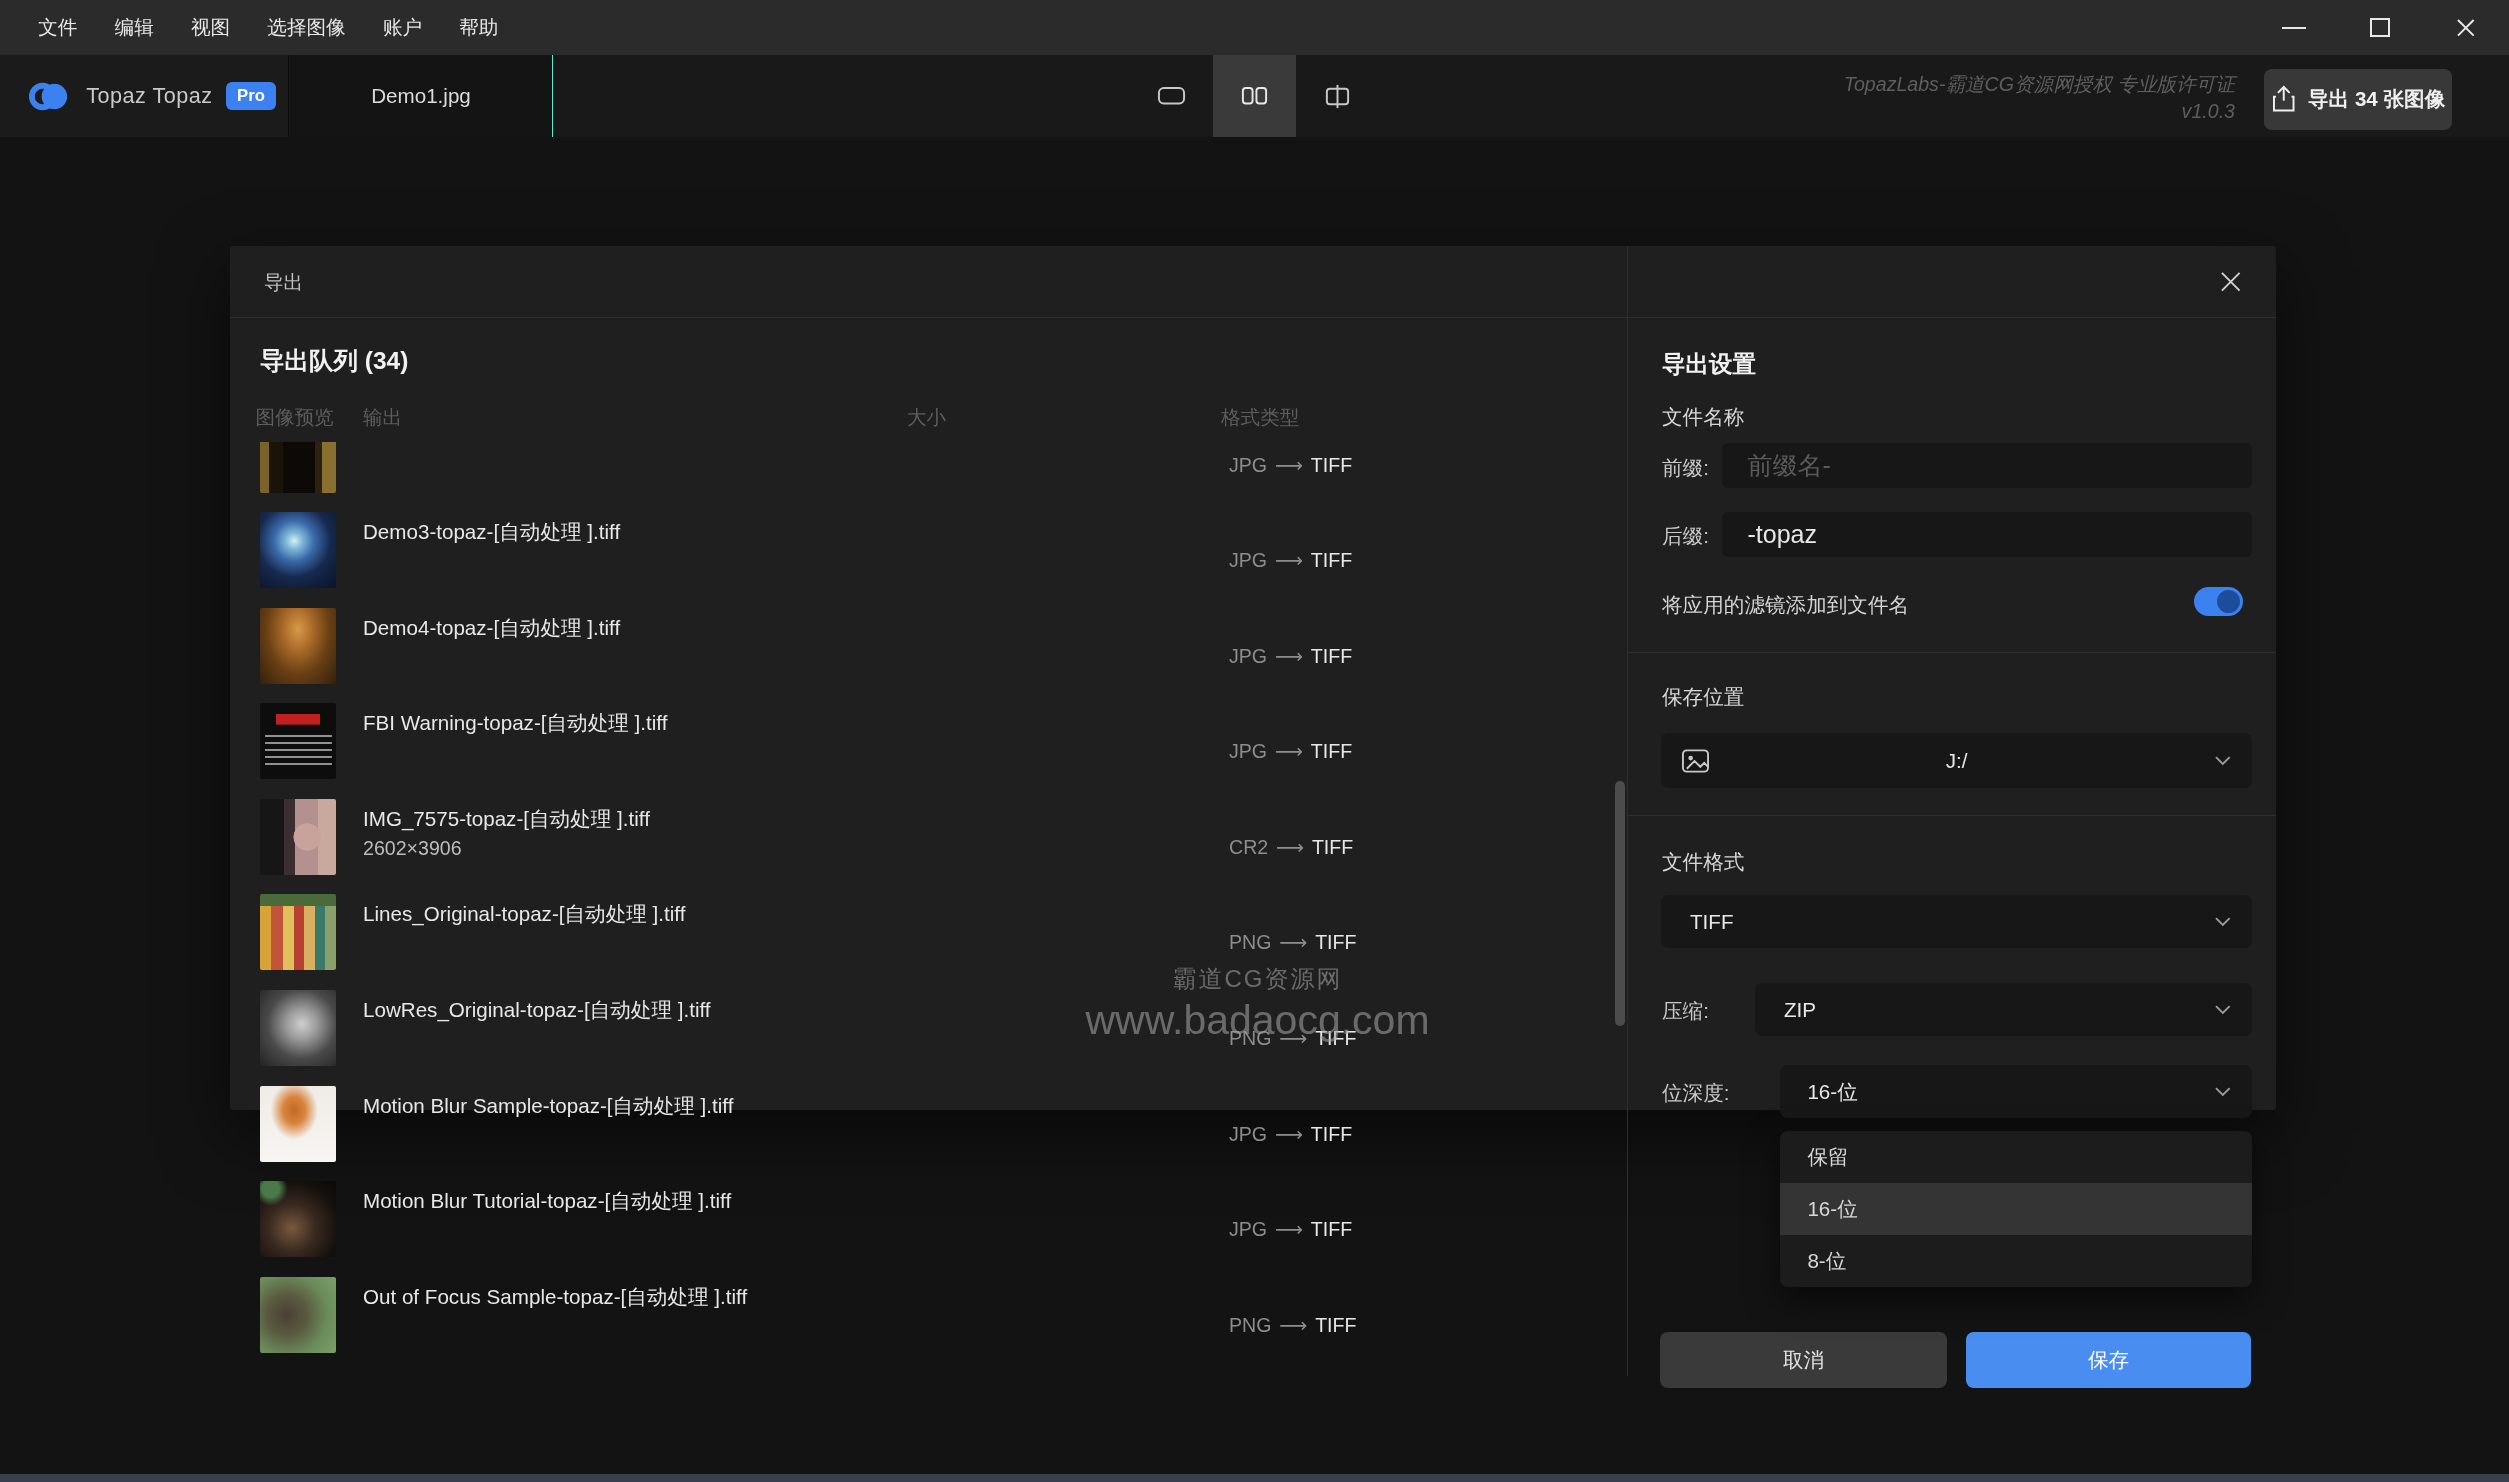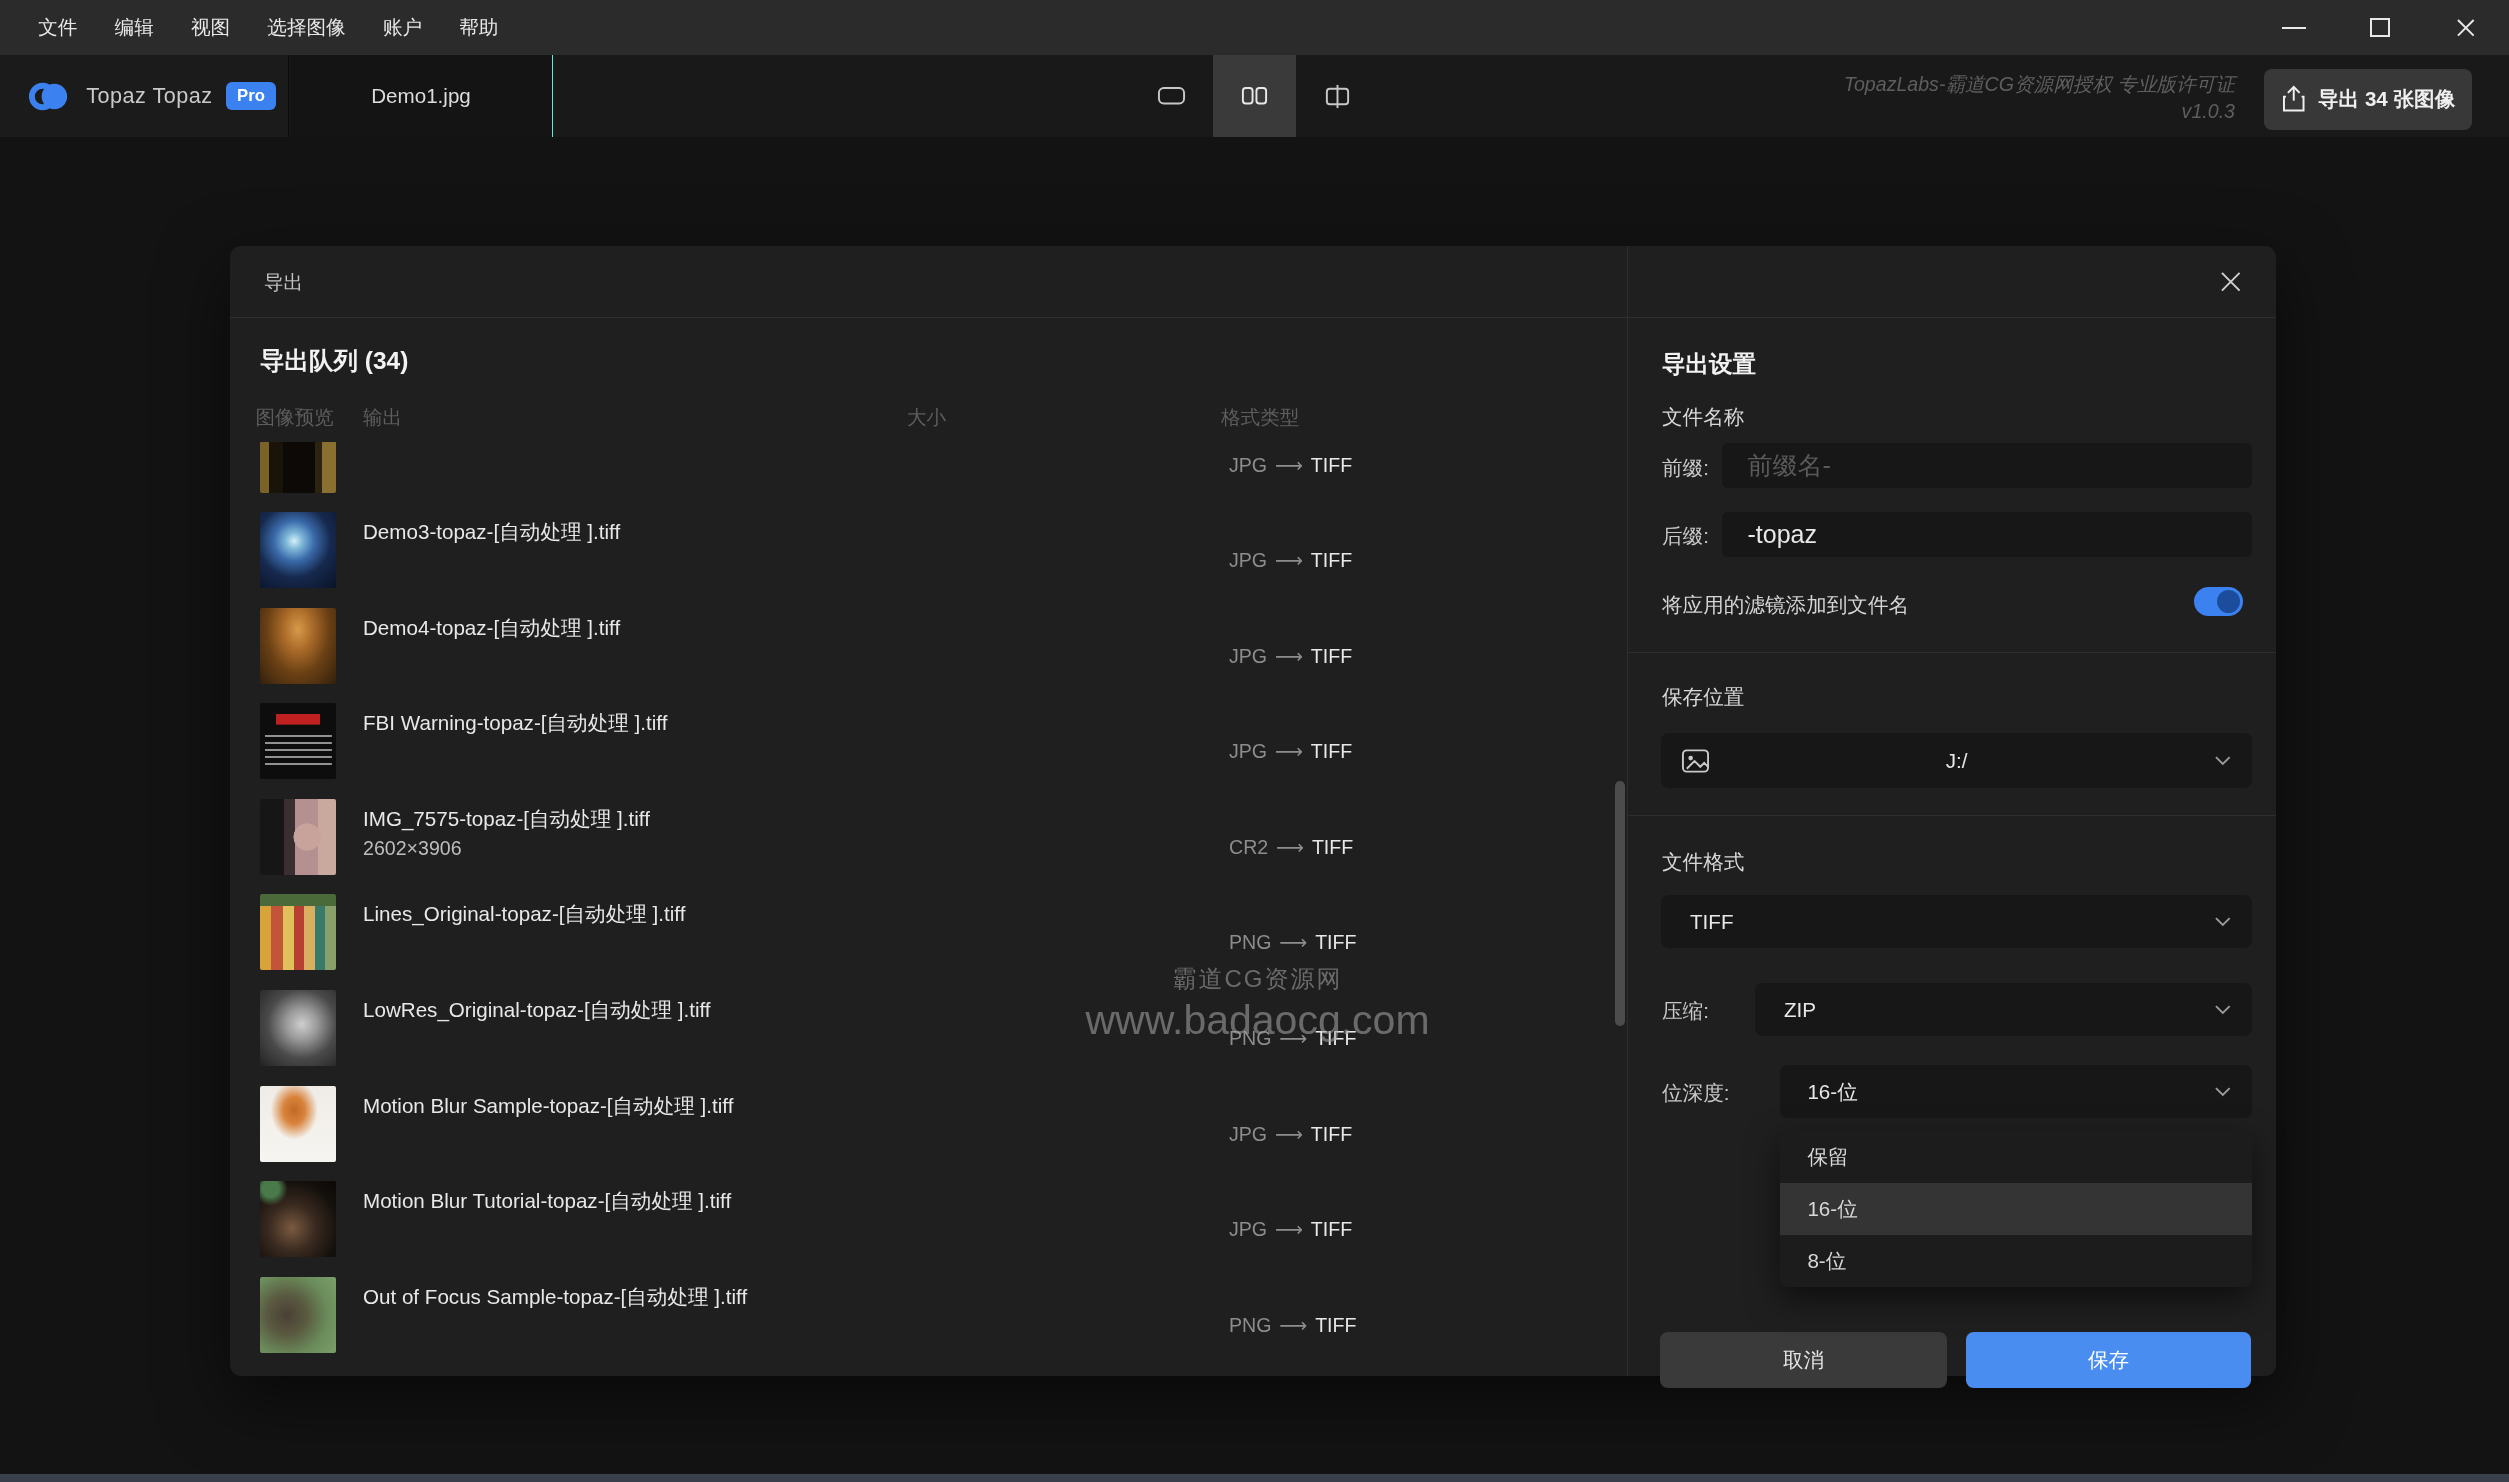--- a/index.html
+++ b/index.html
@@ -27,27 +27,27 @@
   .pro-badge { background:#3b82f0; color:#fff; font-size:16.7px; font-weight:bold;
                border-radius:5.9px; padding:3.9px 10.8px; }
   .doc-tab { position:absolute; left:290px; top:0; width:263px; height:82px; background:#141414;
              display:flex; align-items:center; justify-content:center; font-size:20.6px; color:#dcdcdc;
              border-right:1px solid #5eead4; }
   .view-switch { position:absolute; left:1130px; top:0; display:flex; height:82px; }
   .view-btn { width:83px; height:82px; display:flex; align-items:center; justify-content:center; }
   .view-btn.active { background:#3a3a3a; }
   .license { position:absolute; right:274px; top:15.7px; text-align:right; font-style:italic;
              color:#5e5e5e; font-size:19.6px; line-height:27.4px; }
-  .export-btn { position:absolute; left:2264px; top:13.7px; width:208px; height:61px; background:#383838;
+  .export-btn { position:absolute; left:2264px; top:13.7px; width:188px; height:61px; background:#383838;
                 border-radius:7.8px; display:flex; align-items:center; justify-content:center; gap:11.8px;
                 color:#f0f0f0; font-size:20.6px; font-weight:bold; cursor:pointer; }
 
   
-  .dialog { position:absolute; left:230px; top:246px; width:2046px; height:1130px;
-            background:#1f1f1f; border-radius:11px; box-shadow:0 23.5px 69px rgba(0,0,0,.55); }
+  .dialog { position:absolute; left:230px; top:246px; width:2046px; height:864px;
+            background:#1f1f1f; border-radius:3px; box-shadow:0 23.5px 69px rgba(0,0,0,.55); }
   .dialog-header { position:absolute; top:0; left:0; right:0; height:72px; border-bottom:1px solid #2e2e2e; }
   .dialog-title { position:absolute; left:34px; top:0; height:72px; line-height:72px; font-size:19.6px; color:#c2c2c2; }
   .dialog-close { position:absolute; right:25.5px; top:16.7px; width:39px; height:39px;
                   display:flex; align-items:center; justify-content:center; cursor:pointer; }
 
   
   .queue-heading { position:absolute; left:30px; top:98px; font-size:24.5px; font-weight:bold; color:#f2f2f2; }
   .col-h { position:absolute; top:158px; font-size:19.6px; color:#5d5d5d; }
   .col-preview { left:25.5px;font-family:Liberation Mono, monospace; } .col-output { left:133px; } .col-size { left:677px; } .col-format { left:991px; }
   .queue-list { position:absolute; left:30px; top:196px; width:1362px; height:931px; overflow:hidden; }

